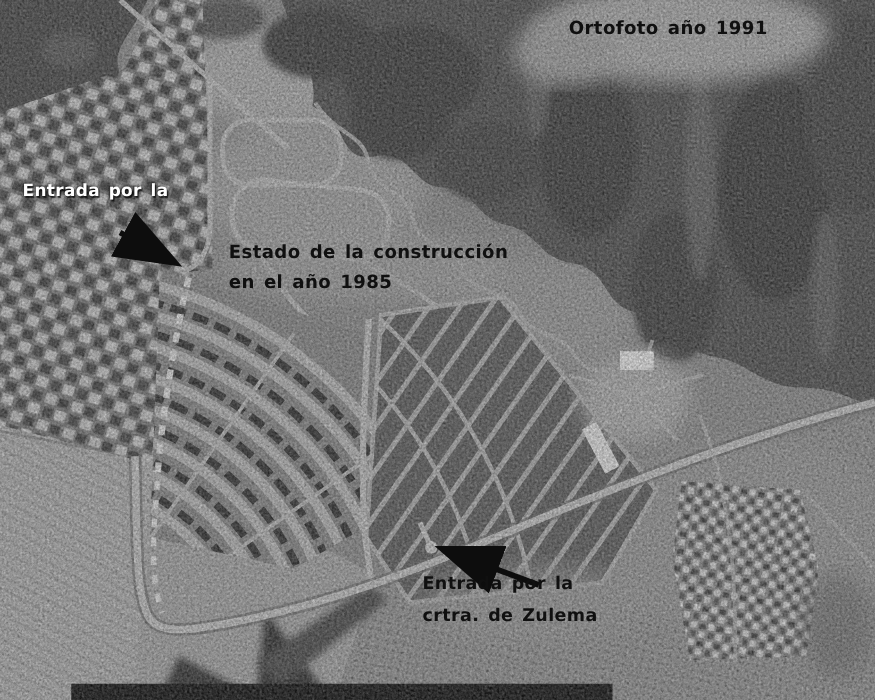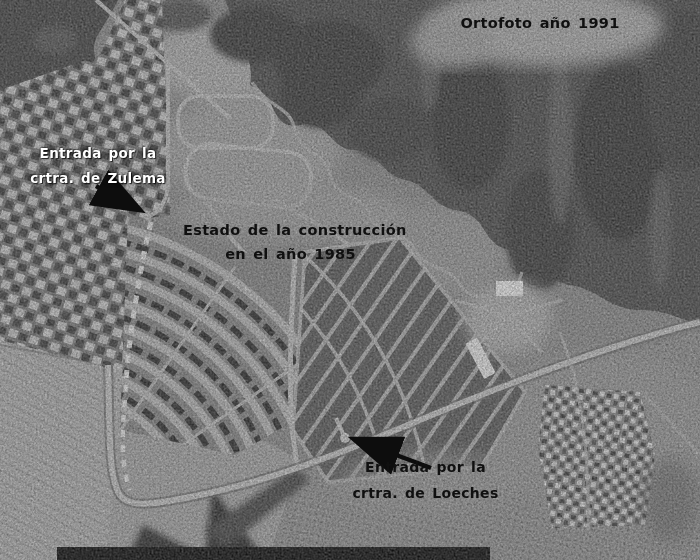--- a/index.html
+++ b/index.html
@@ -3,32 +3,32 @@
 <meta charset="utf-8">
 <style>
   html,body{margin:0;padding:0;background:#222;}
   .stage{
     position:relative;width:700px;height:560px;overflow:hidden;
     background:#8f8f8f;
     font-family:"DejaVu Sans","Liberation Sans",sans-serif;
   }
   .stage svg{position:absolute;left:0;top:0;}
   .label{
-    position:absolute;font-weight:bold;text-align:center;
+    position:absolute;font-weight:bold;
     letter-spacing:.3px;word-spacing:2px;line-height:25px;
     pointer-events:none;white-space:nowrap;
   }
   .label-dark{color:#101010;}
   .label-light{
     color:#ffffff;
     text-shadow:1px 1px 1px rgba(0,0,0,.75), -1px -1px 1px rgba(0,0,0,.4), 0 0 4px rgba(0,0,0,.55);
   }
   #ortofoto-label{left:455px;top:11px;width:170px;font-size:14.5px;}
   #zulema-label{left:18px;top:141px;width:160px;font-size:13.5px;}
-  #estado-label{left:183px;top:190px;width:215px;font-size:14.5px;line-height:24px;margin-top:28px;}
+  #estado-label{left:183px;top:190px;width:215px;font-size:14.5px;line-height:24px;}
   #loeches-label{left:338px;top:454px;width:175px;font-size:14px;line-height:26px;}
 </style>
 </head>
 <body>
 
 <div class="stage">
 
   <svg width="700" height="560" viewBox="0 0 700 560">
     <defs>
       <filter id="blur3">
@@ -205,26 +205,25 @@
       </marker>
     </defs>
     <path d="M96,186 L138,209" stroke="#0d0d0d" stroke-width="4.5" fill="none" marker-end="url(#ah2)"></path>
     <path d="M431,468 L356,440" stroke="#0d0d0d" stroke-width="4.5" fill="none" marker-end="url(#ah2)"></path>
   </svg>
 
   <div id="ortofoto-label" class="label label-dark">Ortofoto año 1991</div>
 
   <div id="zulema-label" class="label label-light">
     <div>Entrada por la</div>
-    <div>crtra. de Zulema</div>
   </div>
 
   <div id="estado-label" class="label label-dark">
     <div>Estado de la construcción</div>
     <div>en el año 1985</div>
   </div>
 
   <div id="loeches-label" class="label label-dark">
     <div>Entrada por la</div>
-    <div>crtra. de Loeches</div>
+    <div>crtra. de Zulema</div>
   </div>
 
 </div>
 
 </body></html>

